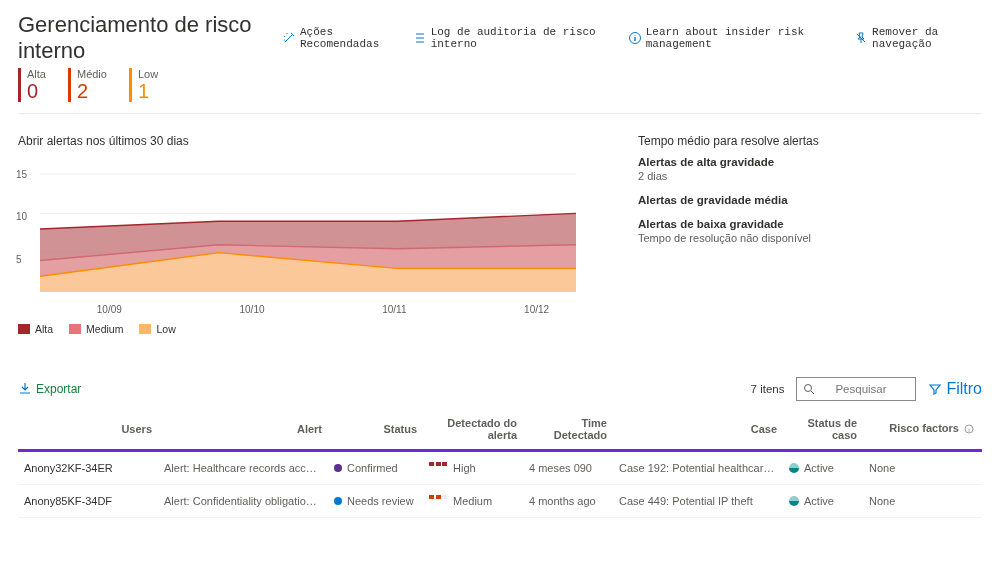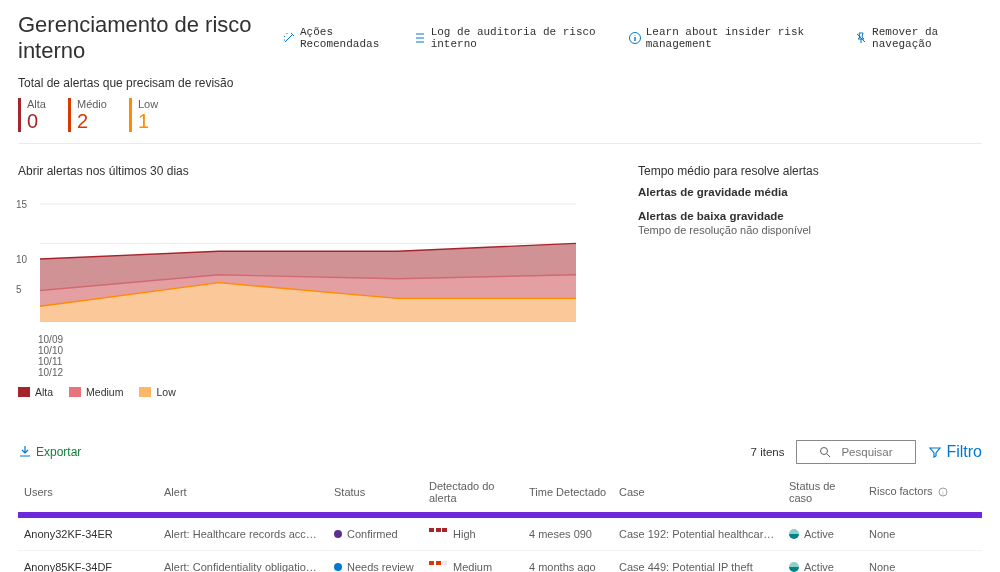--- a/index.html
+++ b/index.html
@@ -41,21 +41,21 @@
   .sev-counter .value { font-size: 20px; font-weight: 400; }
   .sev-alta .value { color: #a4262c; }
   .sev-medio .value { color: #d83b01; }
   .sev-low .value { color: #ff8c00; }
   .split { display: flex; gap: 30px; margin-top: 8px; }
   .split .left { flex: 0 0 590px; }
   .split .right { flex: 1; }
   .chart-wrap { position: relative; width: 560px; height: 140px; margin-top: 16px; }
   .chart-wrap svg { width: 100%; height: 100%; }
   .y-label { position: absolute; left: -2px; font-size: 10px; color: #605e5c; transform: translateY(-50%); }
-  .x-labels { display: flex; justify-content: space-around; font-size: 10px; color: #605e5c; padding-left: 20px; flex-direction: column; }
+  .x-labels { display: flex; justify-content: space-around; font-size: 10px; color: #605e5c; padding-left: 20px; }
   .legend { display: flex; gap: 16px; margin-top: 8px; font-size: 10.5px; }
   .legend-item { display: flex; align-items: center; gap: 5px; }
   .legend-swatch { width: 12px; height: 10px; }
   .sw-alta { background: #a4262c; }
   .sw-med { background: #e8737a; }
   .sw-low { background: #ffb766; }
   .resolve-block { margin-bottom: 12px; }
   .resolve-block .rb-title { font-size: 11.5px; font-weight: 600; margin-bottom: 2px; }
   .resolve-block .rb-value { font-size: 11px; color: #605e5c; }
   .table-toolbar {
@@ -64,30 +64,30 @@
     align-items: center;
     margin-top: 34px;
     padding: 8px 0;
     font-size: 12px;
   }
   .table-toolbar .left-tools, .table-toolbar .right-tools {
     display: flex; align-items: center; gap: 12px;
   }
   .export-link { display: flex; align-items: center; gap: 4px; color: #15803d; cursor: pointer; }
   .search-box {
-    display: flex; align-items: center; gap: 10px;
-    border: 1px solid #8a8886; padding: 3px 22px; width: 120px; height: 24px;
+    display: flex; align-items: center; gap: 20px;
+    border: 1px solid #8a8886; padding: 3px 6px; width: 120px; height: 24px;
   }
   .search-box input { border: none; outline: none; font-size: 11.5px; width: 100%; color: #605e5c; }
   .filter-link { display: flex; align-items: center; gap: 4px; color: #0078d4; cursor: pointer; font-size: 16px; }
   .items-count { font-size: 11.5px; color: #323130; }
   table.data { width: 100%; border-collapse: collapse; font-size: 11px; table-layout: fixed; }
   table.data th {
-    text-align: left; font-weight: 400; color: #605e5c;
-    padding: 8px 6px; border-bottom: 6px solid #6d28d9;
+    text-align: right; font-weight: 700; color: #605e5c;
+    padding: 8px 6px; border-bottom: 3px solid #6d28d9;
   }
   table.data td {
     padding: 10px 6px; border-bottom: 1px solid #f3f2f1;
     white-space: nowrap; overflow: hidden; text-overflow: ellipsis;
     color: #605e5c;
   }
   table.data td.users { color: #323130; }
   .status-cell, .case-status-cell { display: flex; align-items: center; gap: 5px; }
   .dot-purple { width: 8px; height: 8px; border-radius: 50%; background: #5c2e91; flex-shrink: 0; }
   .dot-blue { width: 8px; height: 8px; border-radius: 50%; background: #0078d4; flex-shrink: 0; }
@@ -140,21 +140,20 @@
             <svg width="14" height="14" viewBox="0 0 14 14">
               <path d="M5 2h4l-1 4 2 2H4l2-2zM7 8v4M3 3l8 8" stroke="#0078d4" fill="none"></path>
             </svg>
           </span>
           <span>Remover da navegação</span>
         </div>
       </div>
   </div>
 
 
-  <div class="section-title">Total de alertas que precisam de revisão</div>
   <div class="sev-counters" id="sev-counters">
       <div class="sev-counter sev-alta">
         <div class="bar"></div>
         <div>
           <div class="label">Alta</div>
           <div class="value">0</div>
         </div>
       </div>
       <div class="sev-counter sev-medio">
         <div class="bar"></div>
@@ -181,21 +180,21 @@
             <line x1="22" y1="49.33333333333334" x2="558" y2="49.33333333333334" stroke="#edebe9"></line>
             <line x1="22" y1="10" x2="558" y2="10" stroke="#edebe9"></line>
             <path d="M22,128 L22,65.06666666666666 L200.66666666666666,57.2 L379.3333333333333,57.2 L558,49.33333333333334 L558,128 Z" fill="#c97f84" fill-opacity="0.85"></path>
             <path d="M22,65.06666666666666 L200.66666666666666,57.2 L379.3333333333333,57.2 L558,49.33333333333334" stroke="#a4262c" stroke-width="1.4" fill="none"></path>
             <path d="M22,128 L22,96.53333333333333 L200.66666666666666,80.8 L379.3333333333333,84.73333333333333 L558,80.8 L558,128 Z" fill="#e8a1a6" fill-opacity="0.85"></path>
             <path d="M22,96.53333333333333 L200.66666666666666,80.8 L379.3333333333333,84.73333333333333 L558,80.8" stroke="#d06a70" stroke-width="1.4" fill="none"></path>
             <path d="M22,128 L22,112.26666666666667 L200.66666666666666,88.66666666666667 L379.3333333333333,104.4 L558,104.4 L558,128 Z" fill="#ffcf99" fill-opacity="0.85"></path>
             <path d="M22,112.26666666666667 L200.66666666666666,88.66666666666667 L379.3333333333333,104.4 L558,104.4" stroke="#ff8c00" stroke-width="1.4" fill="none"></path>
           </svg>
         <div class="y-label" style="top:10px">15</div>
-        <div class="y-label" style="top:65px">10</div>
+        <div class="y-label" style="top:52px">10</div>
         <div class="y-label" style="top:95px">5</div>
       </div>
       <div class="x-labels" id="x-labels">
           <span>10/09</span>
           <span>10/10</span>
           <span>10/11</span>
           <span>10/12</span>
         </div>
       <div class="legend" id="legend">
           <div class="legend-item">
@@ -208,20 +207,24 @@
           </div>
           <div class="legend-item">
             <span class="legend-swatch sw-low"></span>
             <span>Low</span>
           </div>
         </div>
     </div>
     <div class="right">
       <div class="section-title">Tempo médio para resolve alertas</div>
       <div id="resolve-blocks">
+          <div class="resolve-block">
+            <div class="rb-title">Alertas de alta gravidade</div>
+            <div class="rb-value">2 dias</div>
+          </div>
           <div class="resolve-block">
             <div class="rb-title">Alertas de gravidade média</div>
           </div>
           <div class="resolve-block">
             <div class="rb-title">Alertas de baixa gravidade</div>
             <div class="rb-value">Tempo de resolução não disponível</div>
           </div>
         </div>
     </div>
   </div>

